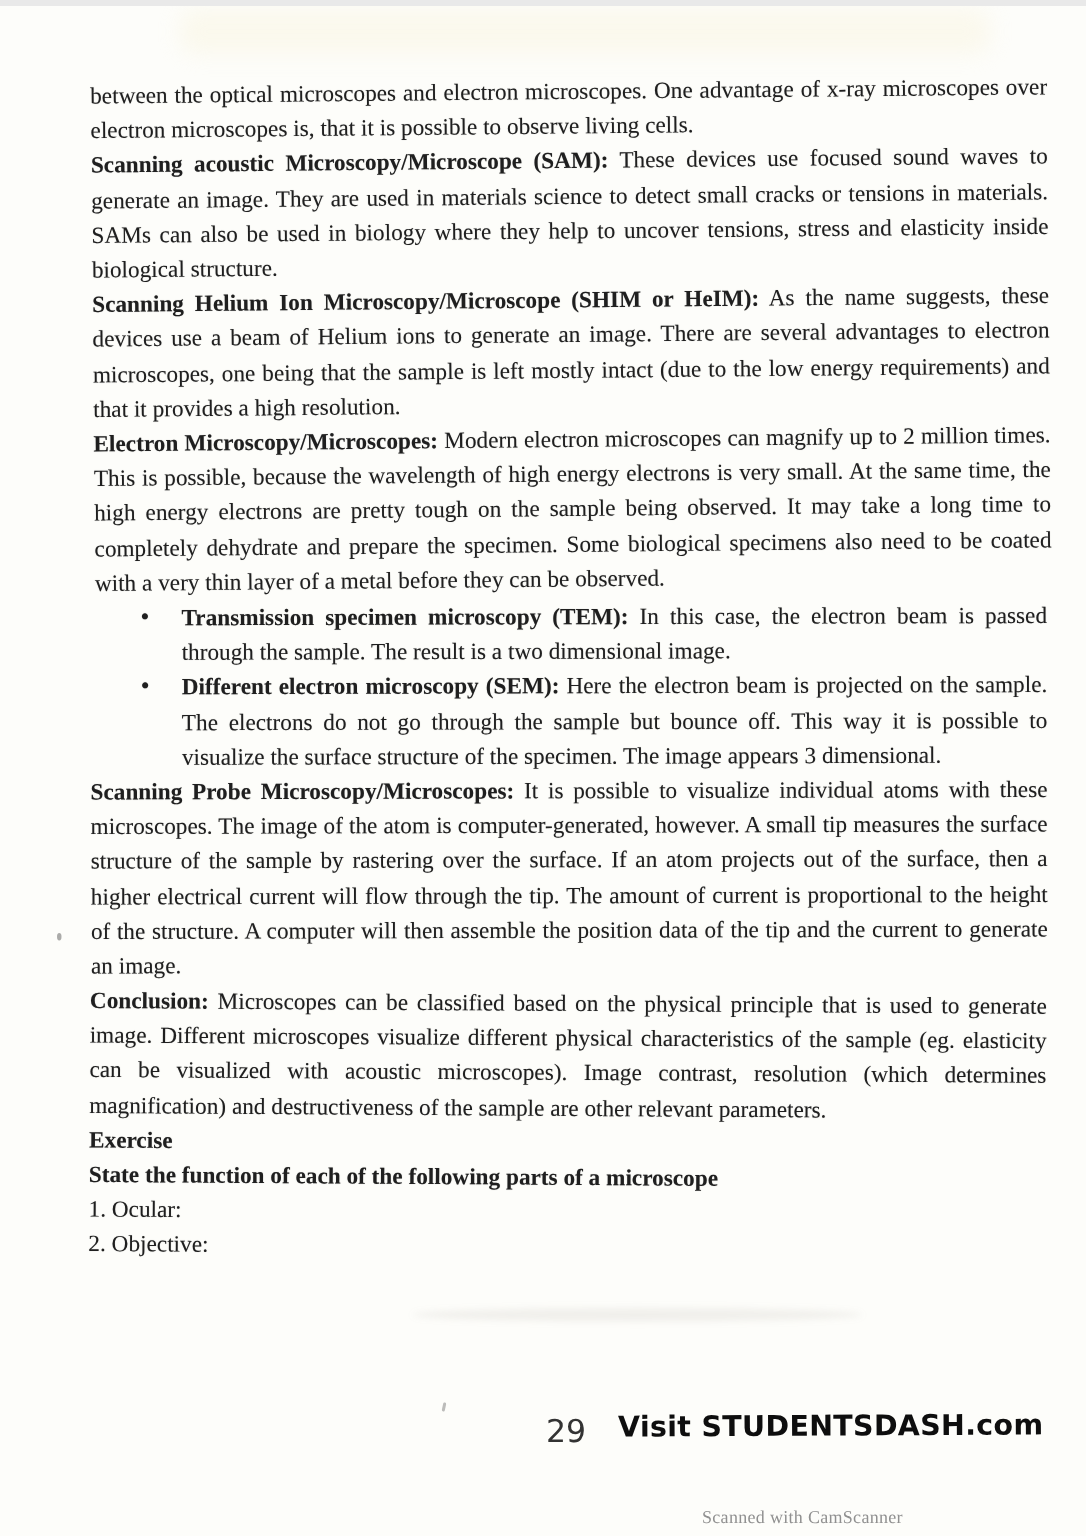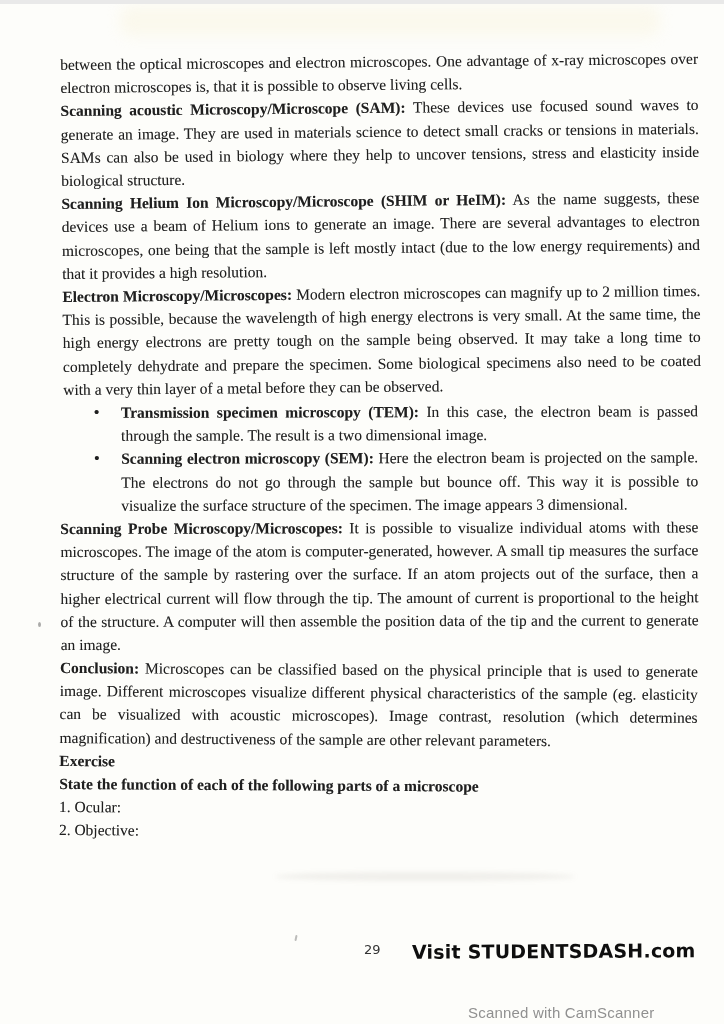--- a/index.html
+++ b/index.html
@@ -62,39 +62,39 @@
   }
 
   p.bold-line { margin: 0; font-weight: bold; text-align: left; }
   p.plain-line { margin: 0; text-align: left; }
 
   
   .page-number {
     position: absolute;
     left: 364px; top: 938px;
     font-family: "DejaVu Sans", sans-serif;
-    font-size: 13px;
+    font-size: 21px;
     color: #333333;
   }
   .promo {
     position: absolute;
     right: 28px; top: 936px;
     font-family: "DejaVu Sans", sans-serif;
     font-weight: bold;
     font-size: 19px;
     letter-spacing: 0.2px;
     color: #0e0e0e;
     transform: rotate(-0.3deg);
     white-space: nowrap;
   }
   .scan-credit {
     position: absolute;
     left: 468px; top: 1000px;
-    font-family: Liberation Sans, sans-serif;
-    font-size: 15px;
+    font-family: Liberation Serif, serif;
+    font-size: 12px;
     color: #909090;
     letter-spacing: 0.2px;
   }
 
   
   .artifact-dot-left {
     position: absolute;
     left: 38px; top: 618px;
     width: 3px; height: 5px;
     background: rgba(70,70,70,0.45);
@@ -132,21 +132,21 @@
       <p class="para"><b class="lead">Scanning acoustic Microscopy/Microscope (SAM):</b> <span>These devices use focused sound waves to generate an image. They are used in materials science to detect small cracks or tensions in materials. SAMs can also be used in biology where they help to uncover tensions, stress and elasticity inside biological structure.</span></p>
 
       <p class="para"><b class="lead">Scanning Helium Ion Microscopy/Microscope (SHIM or HeIM):</b> <span>As the name suggests, these devices use a beam of Helium ions to generate an image. There are several advantages to electron microscopes, one being that the sample is left mostly intact (due to the low energy requirements) and that it provides a high resolution.</span></p>
 
       <p class="para"><b class="lead">Electron Microscopy/Microscopes:</b> <span>Modern electron microscopes can magnify up to 2 million times. This is possible, because the wavelength of high energy electrons is very small. At the same time, the high energy electrons are pretty tough on the sample being observed. It may take a long time to completely dehydrate and prepare the specimen. Some biological specimens also need to be coated with a very thin layer of a metal before they can be observed.</span></p>
     </div>
 
     <div class="group g-mid">
       <ul class="bullets">
         <li><b class="lead">Transmission specimen microscopy (TEM):</b> <span>In this case, the electron beam is passed through the sample. The result is a two dimensional image.</span></li>
-        <li><b class="lead">Scanning electron microscopy (SEM):</b> <span>Here the electron beam is projected on the sample. The electrons do not go through the sample but bounce off. This way it is possible to visualize the surface structure of the specimen. The image appears 3 dimensional.</span></li>
+        <li><b class="lead">Different electron microscopy (SEM):</b> <span>Here the electron beam is projected on the sample. The electrons do not go through the sample but bounce off. This way it is possible to visualize the surface structure of the specimen. The image appears 3 dimensional.</span></li>
       </ul>
 
       <p class="para"><b class="lead">Scanning Probe Microscopy/Microscopes:</b> <span>It is possible to visualize individual atoms with these microscopes. The image of the atom is computer-generated, however. A small tip measures the surface structure of the sample by rastering over the surface. If an atom projects out of the surface, then a higher electrical current will flow through the tip. The amount of current is proportional to the height of the structure. A computer will then assemble the position data of the tip and the current to generate an image.</span></p>
     </div>
 
     <div class="group g-bottom">
       <p class="para"><b class="lead">Conclusion:</b> <span>Microscopes can be classified based on the physical principle that is used to generate image. Different microscopes visualize different physical characteristics of the sample (eg. elasticity can be visualized with acoustic microscopes). Image contrast, resolution (which determines magnification) and destructiveness of the sample are other relevant parameters.</span></p>
 
       <p class="bold-line">Exercise</p>
       <p class="bold-line">State the function of each of the following parts of a microscope</p>

